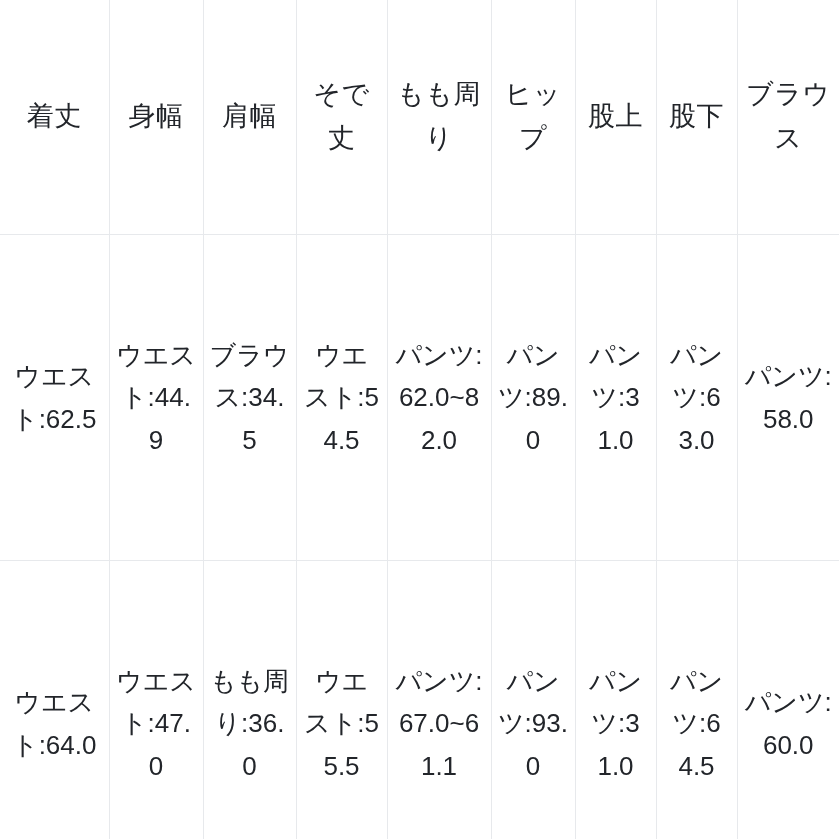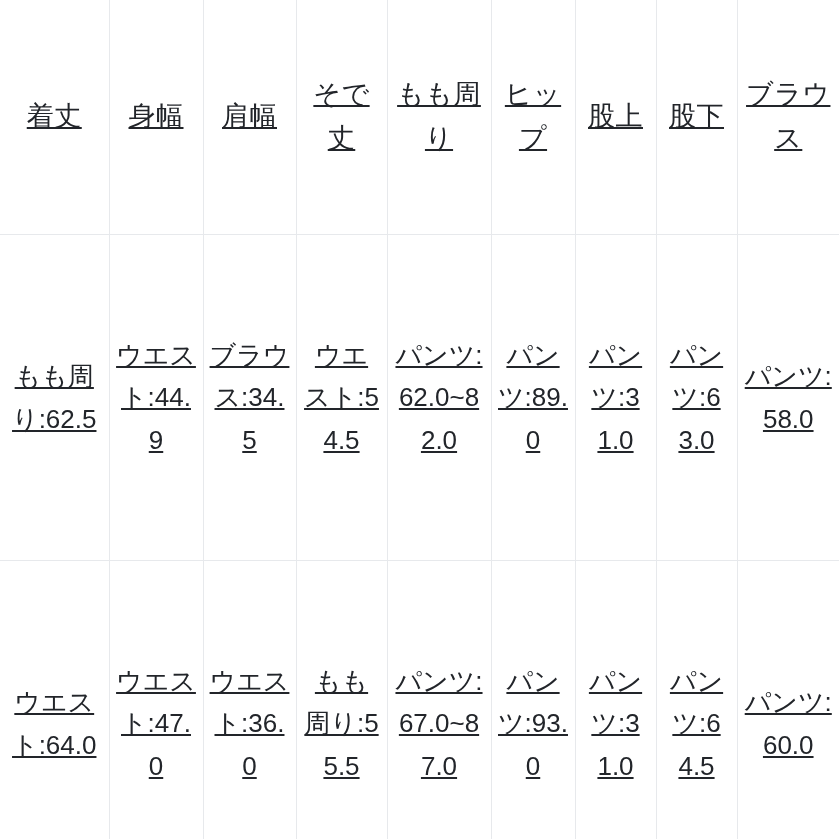--- a/index.html
+++ b/index.html
@@ -14,21 +14,20 @@
     color: #22252a;
     overflow: hidden;
   }
 
   .size-table-wrap {
     width: 839px;
     height: 839px;
     box-sizing: border-box;
     background: #ffffff;
     overflow: hidden;
-    text-decoration: underline;
   }
 
   table.size-table {
     width: 839px;
     border-collapse: collapse;
     table-layout: fixed;
     background: #ffffff;
   }
 
   table.size-table col.c-0 { width: 109px; }
@@ -118,21 +117,21 @@
           </td>
         <td>
             <span class="cell-text">股下</span>
           </td>
         <td>
             <span class="cell-text">ブラウス</span>
           </td>
       </tr>
       <tr class="data-row">
         <td>
-            <span class="cell-text">もも周り:62.5</span>
+            <span class="cell-text">ウエスト:62.5</span>
           </td>
         <td>
             <span class="cell-text">ウエスト:44.9</span>
           </td>
         <td>
             <span class="cell-text">ブラウス:34.5</span>
           </td>
         <td>
             <span class="cell-text">ウエスト:54.5</span>
           </td>
@@ -153,27 +152,27 @@
           </td>
       </tr>
       <tr class="data-row">
         <td>
             <span class="cell-text">ウエスト:64.0</span>
           </td>
         <td>
             <span class="cell-text">ウエスト:47.0</span>
           </td>
         <td>
-            <span class="cell-text">ウエスト:36.0</span>
+            <span class="cell-text">もも周り:36.0</span>
           </td>
         <td>
-            <span class="cell-text">もも周り:55.5</span>
+            <span class="cell-text">ウエスト:55.5</span>
           </td>
         <td>
-            <span class="cell-text">パンツ:67.0~87.0</span>
+            <span class="cell-text">パンツ:67.0~61.1</span>
           </td>
         <td>
             <span class="cell-text">パンツ:93.0</span>
           </td>
         <td>
             <span class="cell-text">パンツ:31.0</span>
           </td>
         <td>
             <span class="cell-text">パンツ:64.5</span>
           </td>

